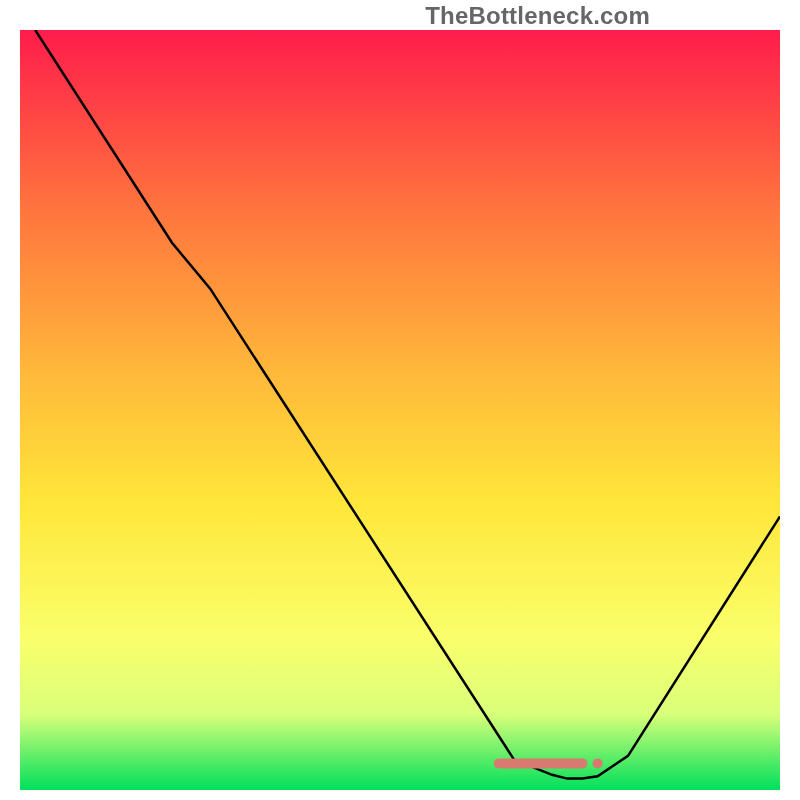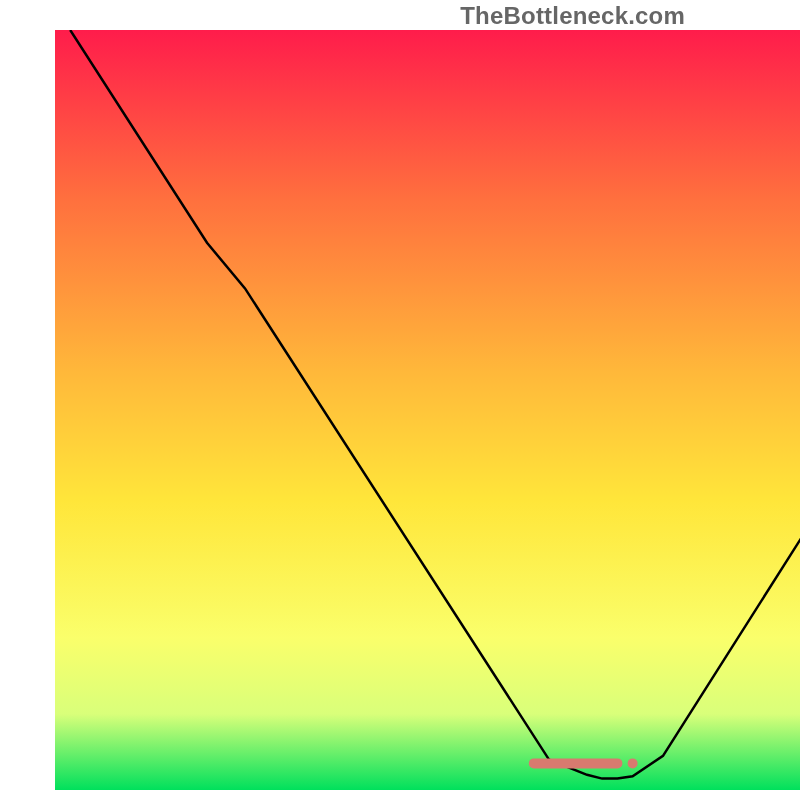--- a/index.html
+++ b/index.html
@@ -8,21 +8,20 @@
     width: 800px;
     height: 800px;
     background: #ffffff;
     font-family: Arial, Helvetica, sans-serif;
     overflow: hidden;
   }
   .stage {
     position: relative;
     width: 660px;
     height: 800px;
-    margin-left: 35px;
   }
   .watermark {
     position: absolute;
     top: 2px;
     right: 10px;
     font-size: 24px;
     font-weight: bold;
     color: #666666;
     letter-spacing: 0.2px;
   }

